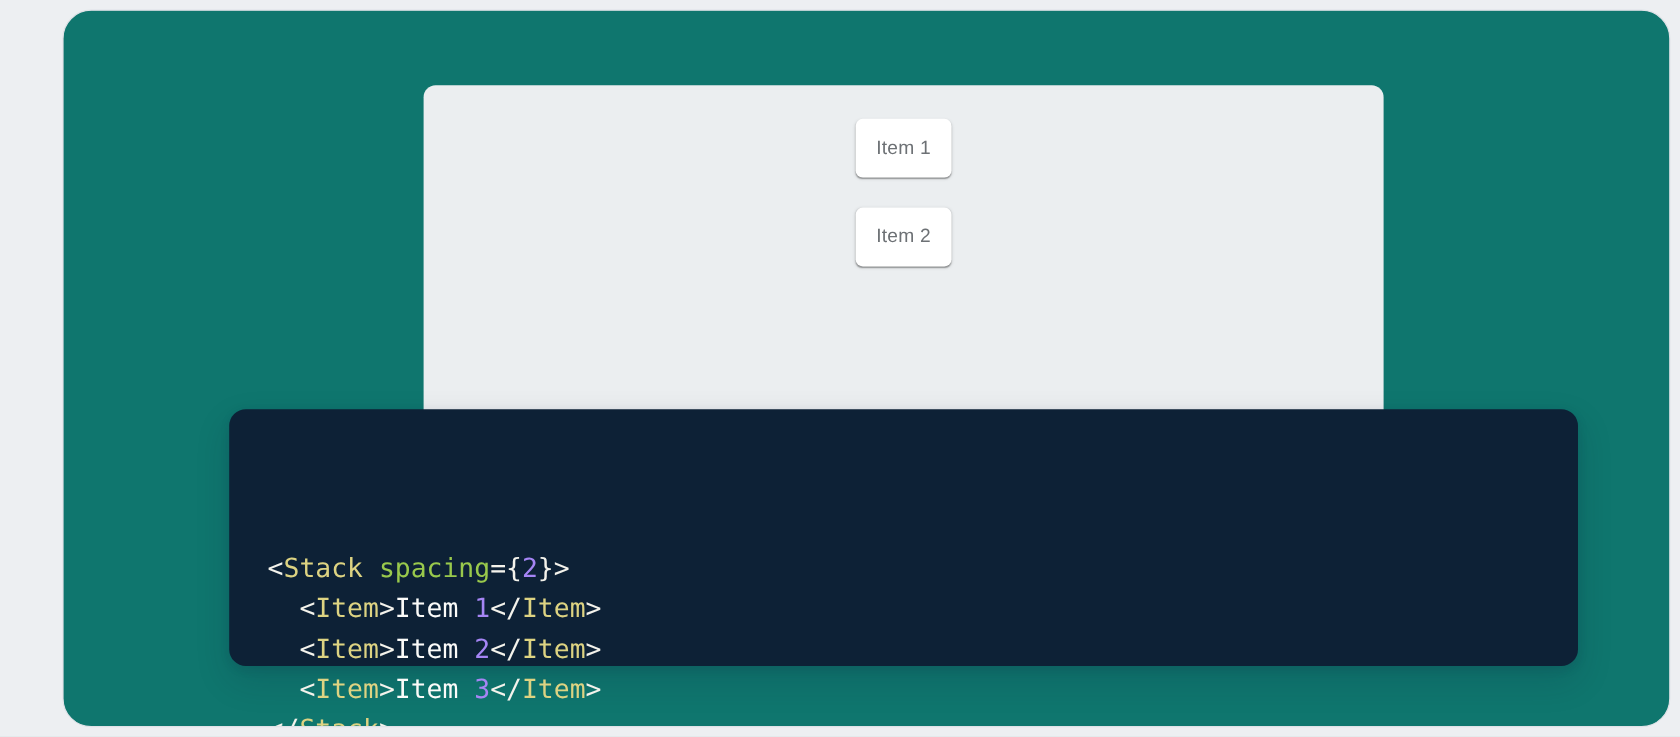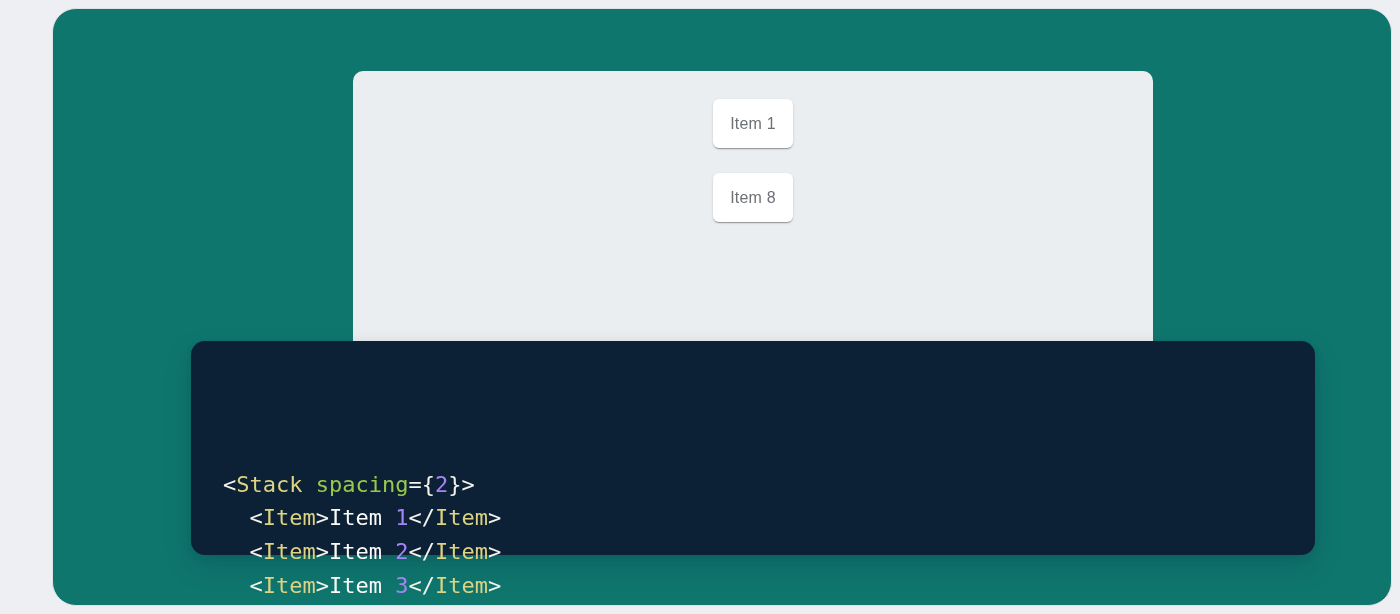--- a/index.html
+++ b/index.html
@@ -64,21 +64,21 @@
   }
 
   
   .code-block {
     position: absolute;
     left: 138px; top: 332px;
     width: 1124px; height: 214px;
     background: var(--code-bg, #0d2136);
     border-radius: 14px;
     z-index: 2;
-    padding: 26px 32px;
+    padding: 16px 32px;
     box-shadow: 0 12px 28px rgba(15, 34, 56, 0.16),
                 0 3px 8px rgba(15, 34, 56, 0.10);
   }
 
   .code-lines {
     font-family: "DejaVu Sans Mono", "Liberation Mono", monospace;
     font-size: 22px;
     line-height: 33.6px;
     white-space: pre;
   }
@@ -96,21 +96,21 @@
 
 <div class="viewport">
   <div class="app-card">
 
     <div class="demo-panel">
 
     <div class="stack-item">
           <span class="stack-item-label">Item 1</span>
         </div>
         <div class="stack-item">
-          <span class="stack-item-label">Item 8</span>
+          <span class="stack-item-label">Item 2</span>
         </div>
       </div>
 
     <div class="code-block">
       <div class="code-lines">
         
       <div class="code-line"><span class="tok-punct">&lt;</span><span class="tok-tag">Stack</span><span class="tok-plain"> </span><span class="tok-attr">spacing</span><span class="tok-punct">={</span><span class="tok-num">2</span><span class="tok-punct">}&gt;</span></div><div class="code-line"><span class="tok-plain">  </span><span class="tok-punct">&lt;</span><span class="tok-tag">Item</span><span class="tok-punct">&gt;</span><span class="tok-plain">Item </span><span class="tok-num">1</span><span class="tok-punct">&lt;/</span><span class="tok-tag">Item</span><span class="tok-punct">&gt;</span></div><div class="code-line"><span class="tok-plain">  </span><span class="tok-punct">&lt;</span><span class="tok-tag">Item</span><span class="tok-punct">&gt;</span><span class="tok-plain">Item </span><span class="tok-num">2</span><span class="tok-punct">&lt;/</span><span class="tok-tag">Item</span><span class="tok-punct">&gt;</span></div><div class="code-line"><span class="tok-plain">  </span><span class="tok-punct">&lt;</span><span class="tok-tag">Item</span><span class="tok-punct">&gt;</span><span class="tok-plain">Item </span><span class="tok-num">3</span><span class="tok-punct">&lt;/</span><span class="tok-tag">Item</span><span class="tok-punct">&gt;</span></div><div class="code-line"><span class="tok-punct">&lt;/</span><span class="tok-tag">Stack</span><span class="tok-punct">&gt;</span></div></div>
     </div>
 
   </div>

